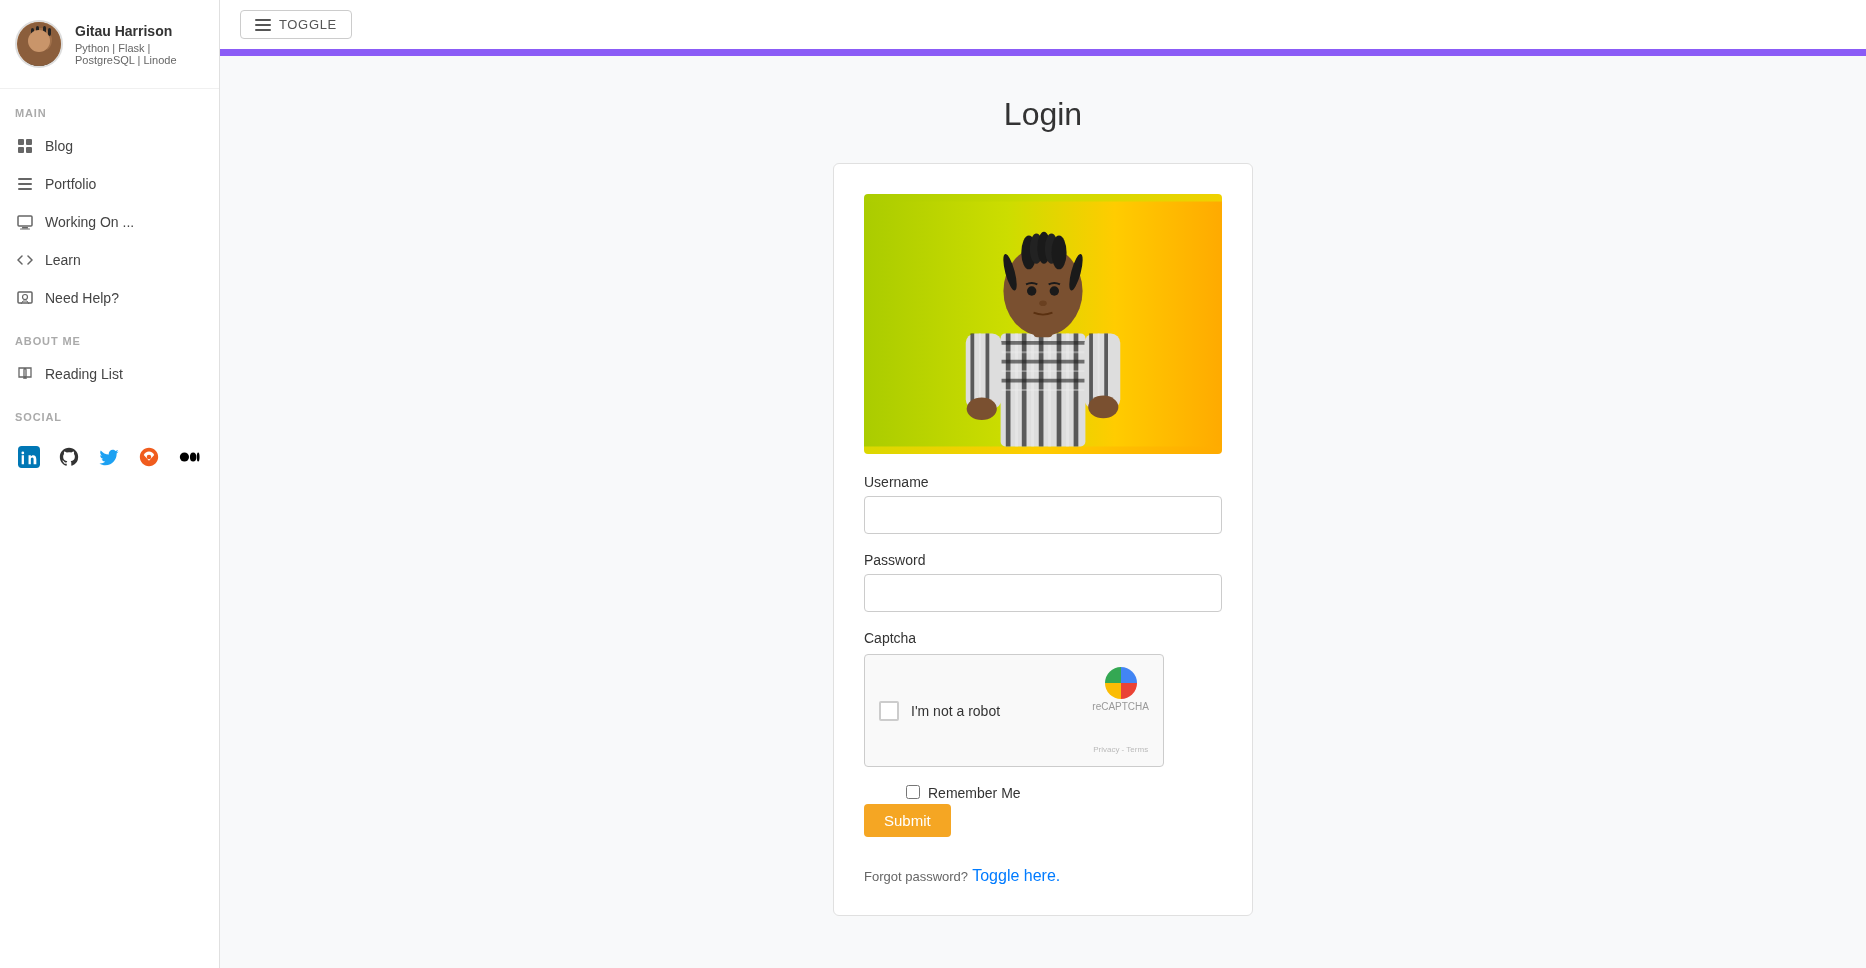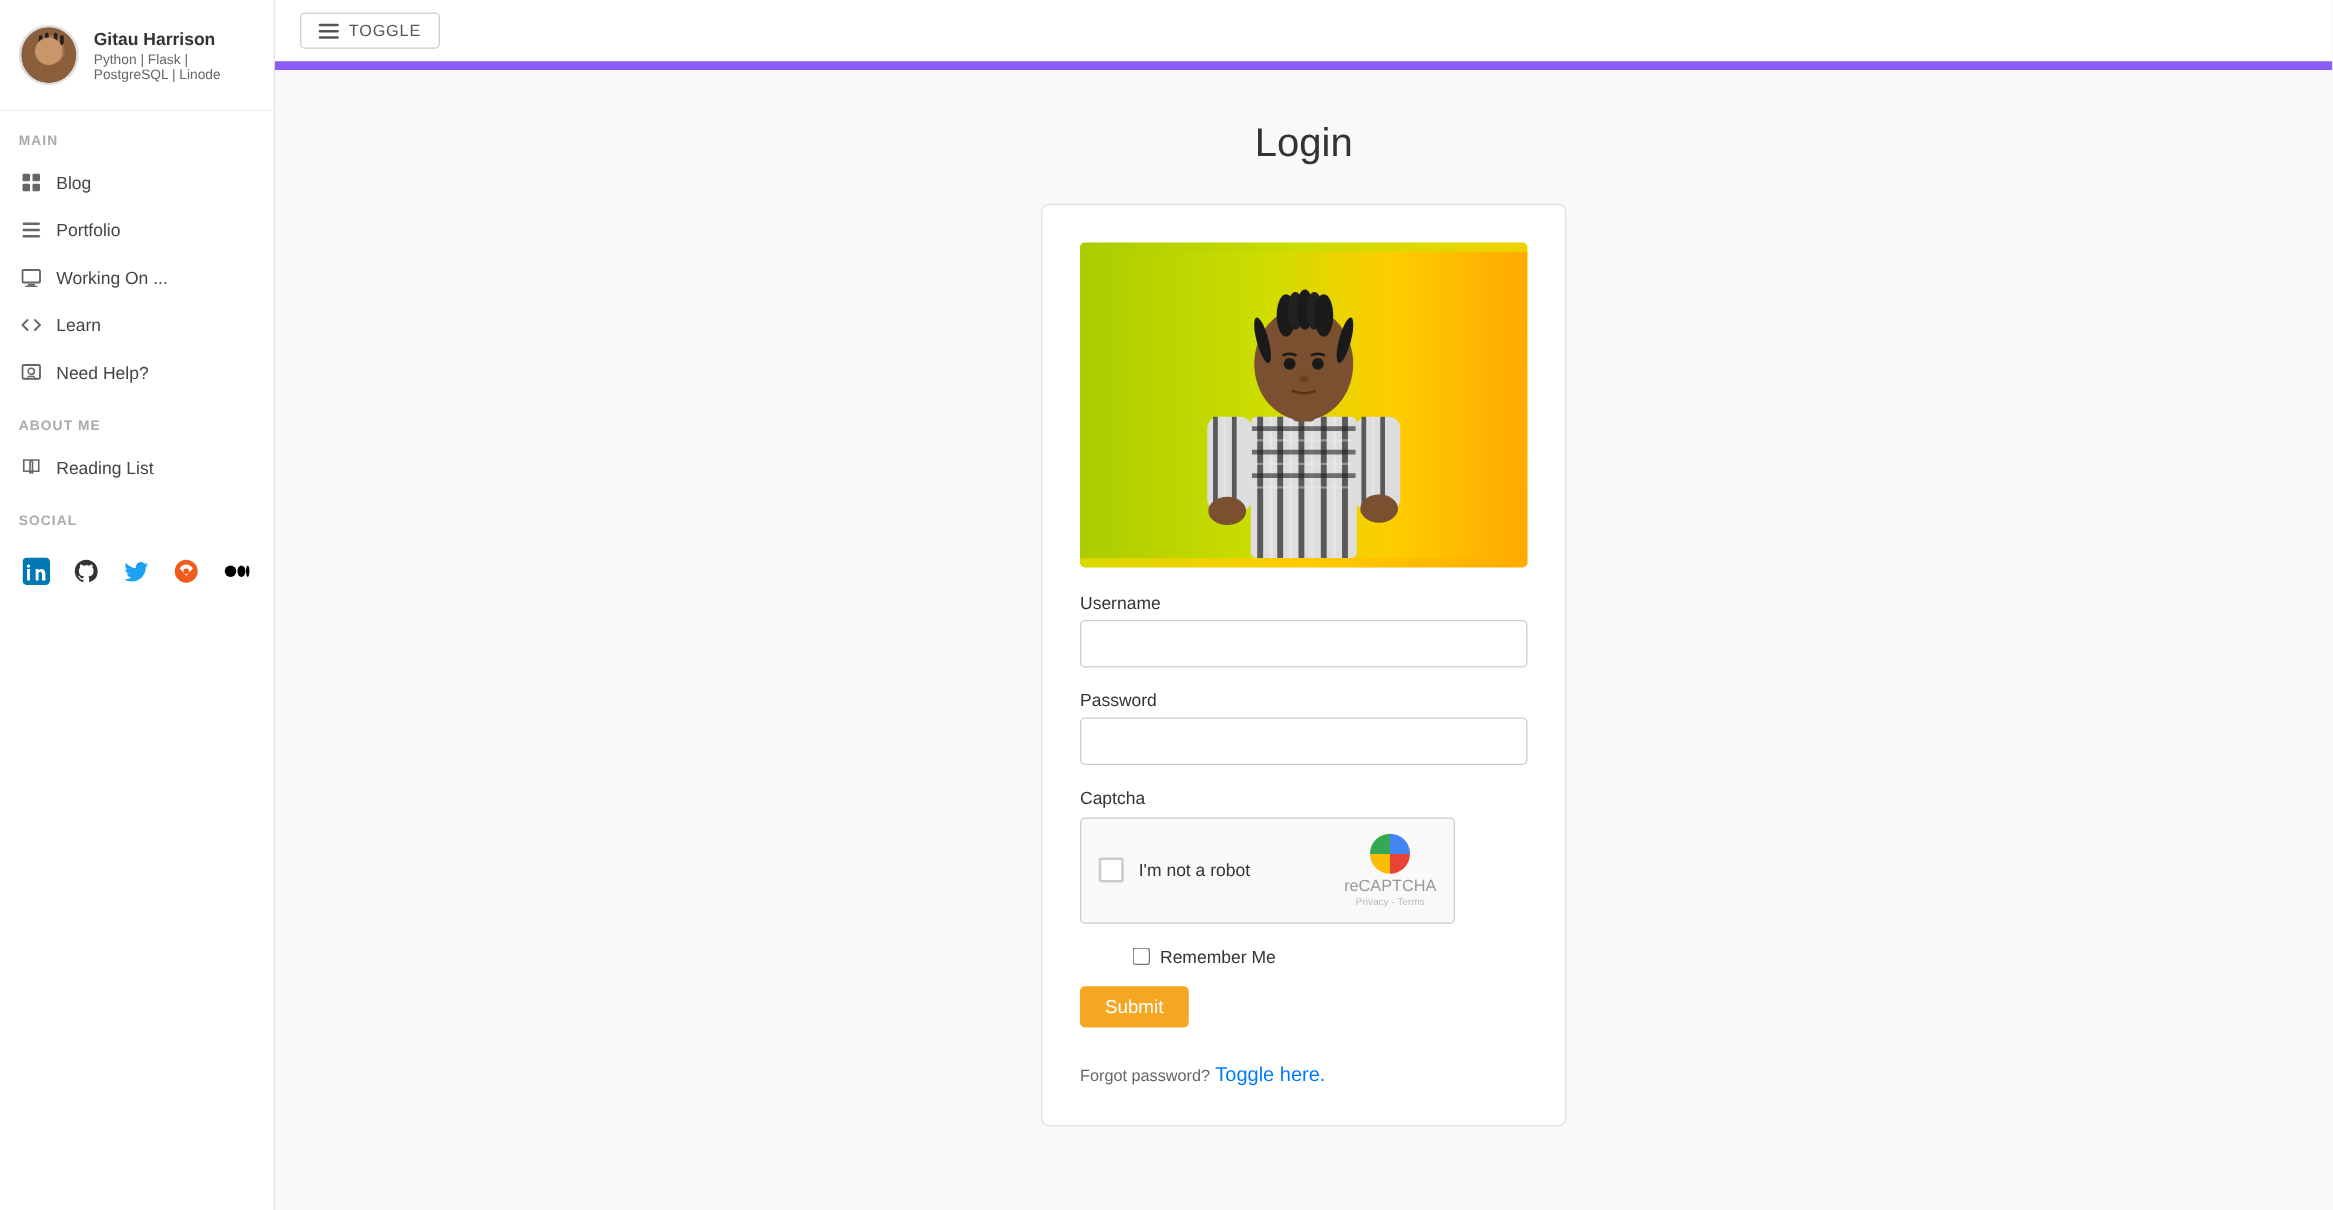--- a/index.html
+++ b/index.html
@@ -281,37 +281,38 @@
 
     .recaptcha-logo {
       width: 32px;
       height: 32px;
       border-radius: 50%;
       background: conic-gradient(#4285f4 0% 25%, #ea4335 25% 50%, #fbbc05 50% 75%, #34a853 75% 100%);
       margin-bottom: 2px;
     }
 
     .recaptcha-label {
-      font-size: 13px;
+      font-size: 10px;
       color: #999;
       text-align: right;
       line-height: 1.2;
     }
 
     .recaptcha-subtext {
       font-size: 8px;
       color: #bbb;
       text-align: center;
+      margin-top: 32px;
     }
 
     .remember-me {
       display: flex;
-      align-items: center;
+      align-items: flex-start;
       gap: 8px;
-      margin-bottom: 16px;
+      margin-bottom: 3px;
       margin-top: 14px;
       padding-left: 42px;
     }
 
     .remember-checkbox {
       width: 14px;
       height: 14px;
       cursor: pointer;
     }
 

